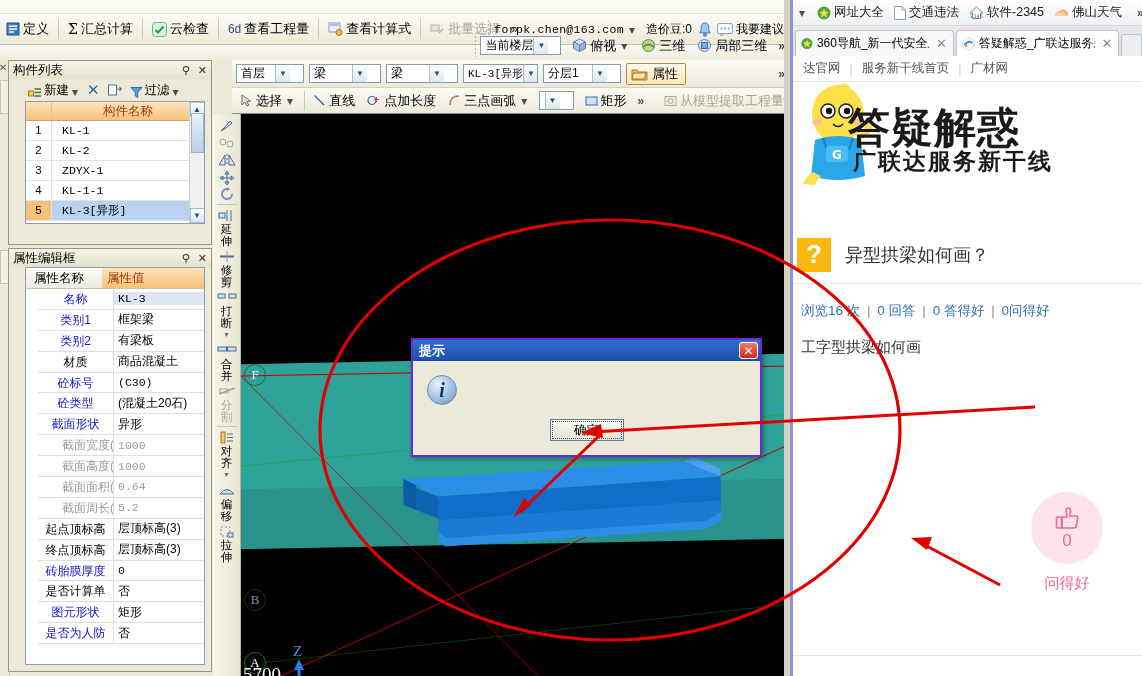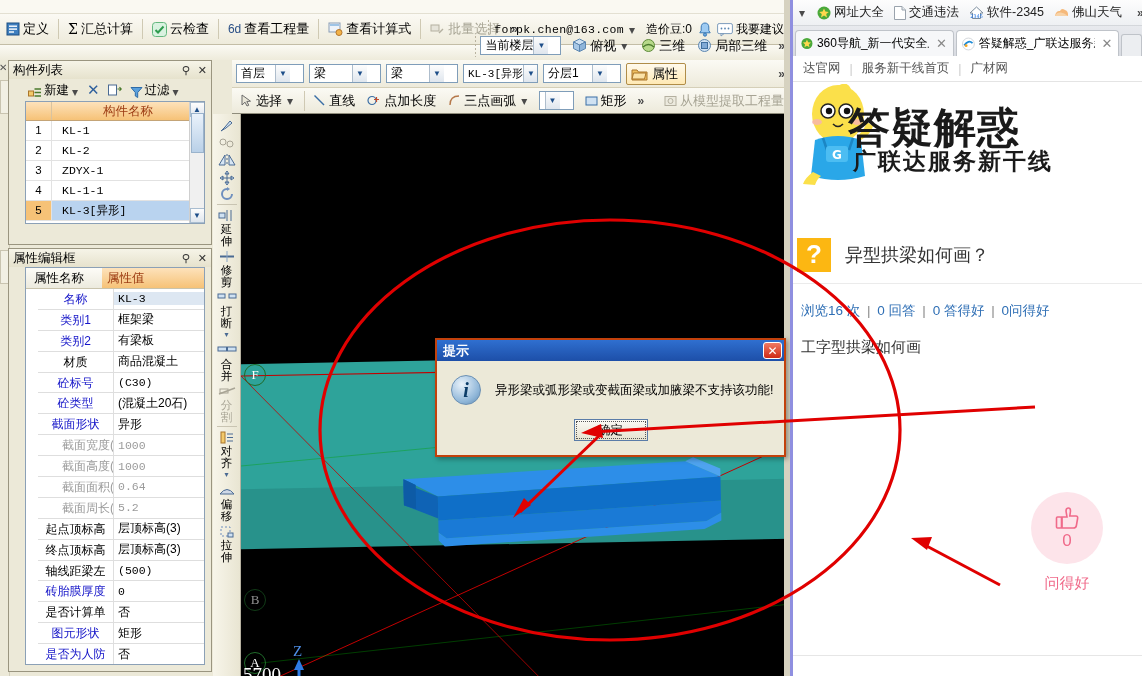--- a/index.html
+++ b/index.html
@@ -223,22 +223,22 @@
             font-family: "Liberation Serif", serif; }
 
   
   .right-edge-strip {
     position: absolute; left: 784px; top: 0; width: 6px; height: 676px;
     background: #d6d2c0;
   }
 
   
   .dialog {
-    position: absolute; left: 435px; top: 338px; width: 351px; height: 119px;
-    border: 2px solid #c2410c; background: #ece9d8;
+    position: absolute; left: 411px; top: 338px; width: 351px; height: 119px;
+    border: 2px solid #6d28d9; background: #ece9d8;
     box-shadow: 2px 2px 5px rgba(0,0,0,.35);
   }
   .dlg-title {
     height: 21px; background: linear-gradient(#2f6fd0,#1d4fa8);
     display: flex; align-items: center; color: #fff; font-size: 13px;
     font-weight: bold; padding-left: 6px;
   }
   .dlg-close {
     margin-left: auto; margin-right: 2px; width: 19px; height: 17px;
     background: linear-gradient(#f07a63,#cf2a15); border: 1px solid #fff;
@@ -679,24 +679,20 @@
           <div class="v mono">5.2</div>
         </div>
         <div class="pg-row black">
           <div class="k">起点顶标高</div>
           <div class="v">层顶标高(3)</div>
         </div>
         <div class="pg-row black">
           <div class="k">终点顶标高</div>
           <div class="v">层顶标高(3)</div>
         </div>
-        <div class="pg-row black">
-          <div class="k">轴线距梁左</div>
-          <div class="v mono">(500)</div>
-        </div>
         <div class="pg-row">
           <div class="k">砖胎膜厚度</div>
           <div class="v mono">0</div>
         </div>
         <div class="pg-row black">
           <div class="k">是否计算单</div>
           <div class="v">否</div>
         </div>
         <div class="pg-row">
           <div class="k">图元形状</div>
@@ -864,21 +860,20 @@
 
     <div class="right-edge-strip"></div>
 
     <div class="dialog">
       <div class="dlg-title">
         <span>提示</span>
         <div class="dlg-close">✕</div>
       </div>
       <div class="dlg-body">
         <div class="dlg-ic">i</div>
-        <div class="dlg-msg">异形梁或弧形梁或变截面梁或加腋梁不支持该功能!</div>
       </div>
       <div class="dlg-btnrow">
         <div class="dlg-btn">确定</div>
       </div>
     </div>
   </div>
 
   <div id="browser">
     <div class="bk-bar">
       <span class="chev" style="padding:0 2px;">▾</span>

